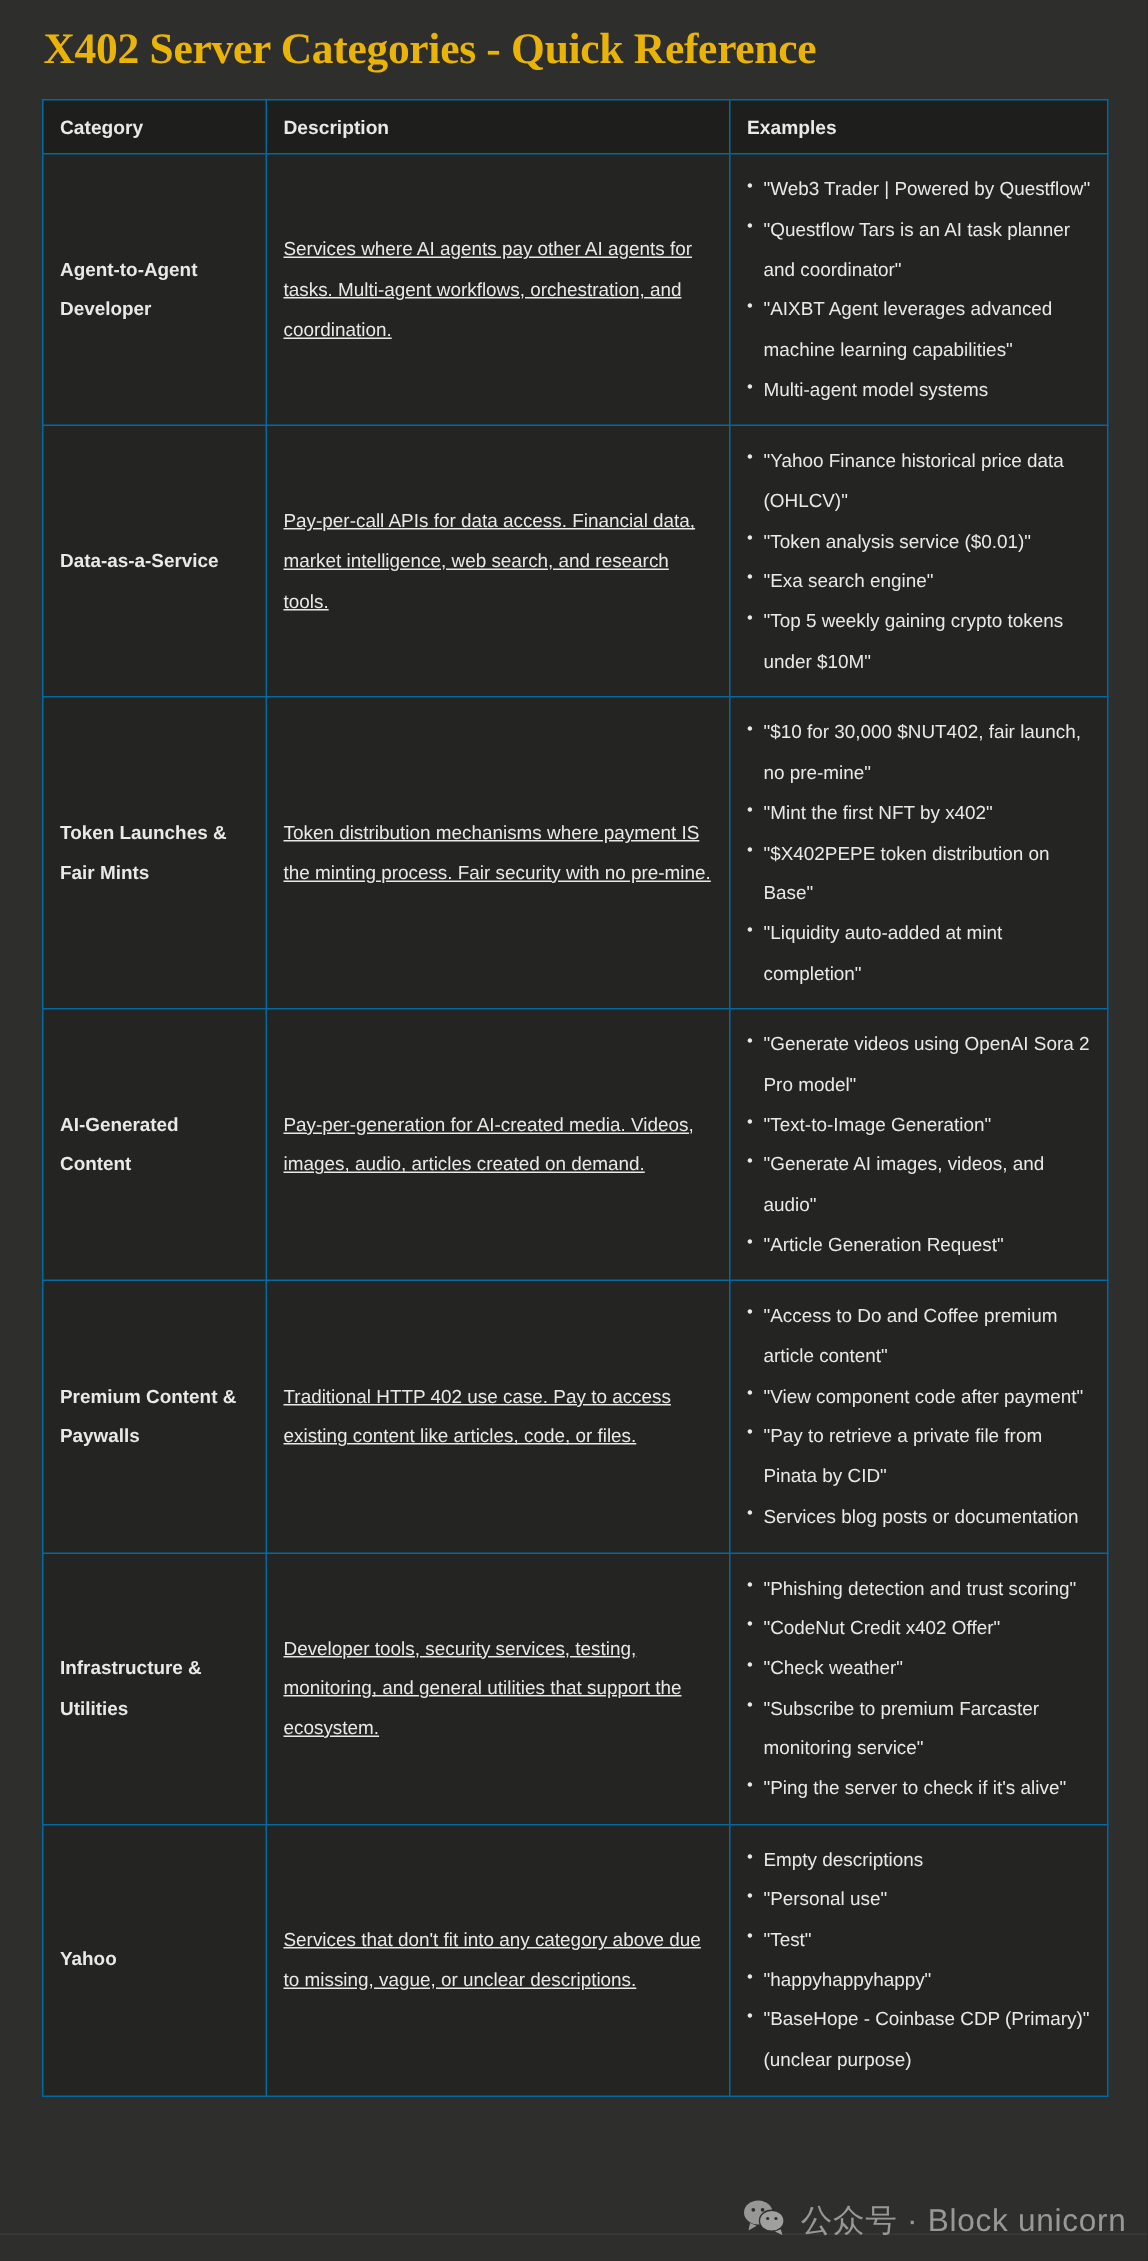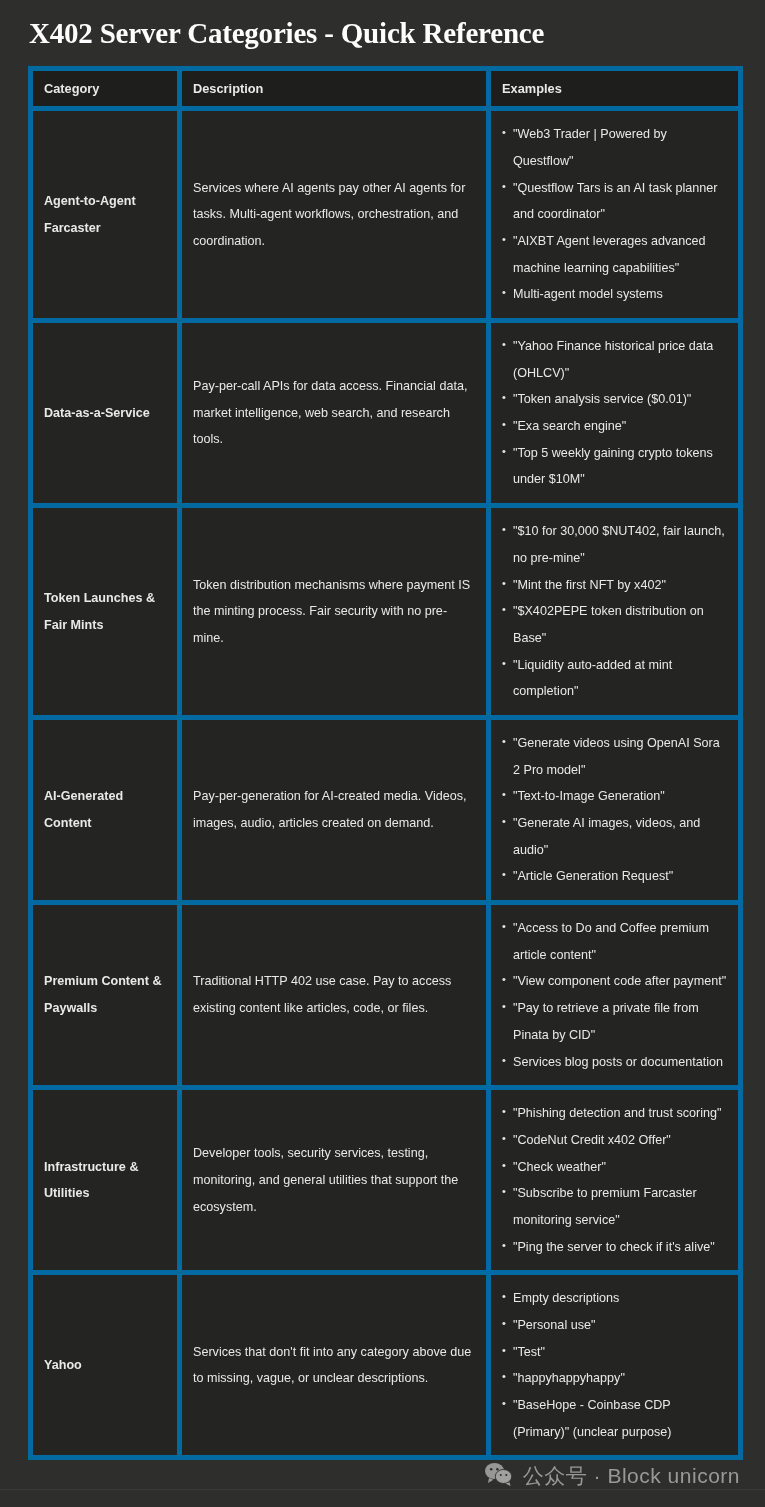--- a/index.html
+++ b/index.html
@@ -22,35 +22,35 @@
     background: #2e2e2c;
   }
   .title {
     position: absolute;
     left: 29px;
     top: 17px;
     font-family: "Liberation Serif", "DejaVu Serif", serif;
     font-weight: bold;
     font-size: 29px;
     letter-spacing: -0.2px;
-    color: #ffffff;
+    color: #eab308;
     white-space: nowrap;
   }
   table.ref-table {
     position: absolute;
     left: 28px;
     top: 66px;
     width: 710px;
     border-collapse: collapse;
     table-layout: fixed;
     background: #242422;
   }
   table.ref-table th,
   table.ref-table td {
-    border: 5px solid #0369a1;
+    border: 1px solid #0369a1;
     vertical-align: middle;
     padding: 10px 11px;
     font-size: 12.6px;
     line-height: 2.12;
     color: #e9e9e7;
     background: #242422;
   }
   table.ref-table thead th {
     background: #1e1e1c;
     font-weight: bold;
@@ -64,20 +64,21 @@
   col.c-cat { width: 149px; }
   col.c-desc { width: 309px; }
   col.c-ex { width: 252px; }
   td.cat {
     font-weight: bold;
     font-size: 12.6px;
     line-height: 2.1;
   }
   td.desc {
     font-weight: normal;
+    text-decoration: underline;
   }
   td.ex {
     padding-top: 8px;
     padding-bottom: 8px;
   }
   ul.ex-list {
     margin: 0;
     padding: 0;
     list-style: none;
   }
@@ -94,23 +95,23 @@
     top: 0;
     font-size: 11px;
   }
   .watermark {
     position: absolute;
     left: 0;
     right: 0;
     top: 1462px;
     height: 36px;
     display: flex;
-    align-items: flex-start;
+    align-items: center;
     justify-content: flex-end;
-    padding-right: 25px;
+    padding-right: 14px;
     pointer-events: none;
   }
   .wm-inner {
     display: flex;
     align-items: center;
     gap: 9px;
     opacity: 0.62;
   }
   .wechat-icon {
     display: block;
@@ -145,21 +146,21 @@
     </colgroup>
     <thead>
       <tr>
         <th>Category</th>
         <th>Description</th>
         <th>Examples</th>
       </tr>
     </thead>
     <tbody id="table-body">
         <tr>
-          <td class="cat">Agent-to-Agent Farcaster</td>
+          <td class="cat">Agent-to-Agent Developer</td>
           <td class="desc">Services where AI agents pay other AI agents for tasks. Multi-agent workflows, orchestration, and coordination.</td>
           <td class="ex">
             <ul class="ex-list">
               <li>"Web3 Trader | Powered by Questflow"</li>
               <li>"Questflow Tars is an AI task planner and coordinator"</li>
               <li>"AIXBT Agent leverages advanced machine learning capabilities"</li>
               <li>Multi-agent model systems</li>
             </ul>
           </td>
         </tr>

